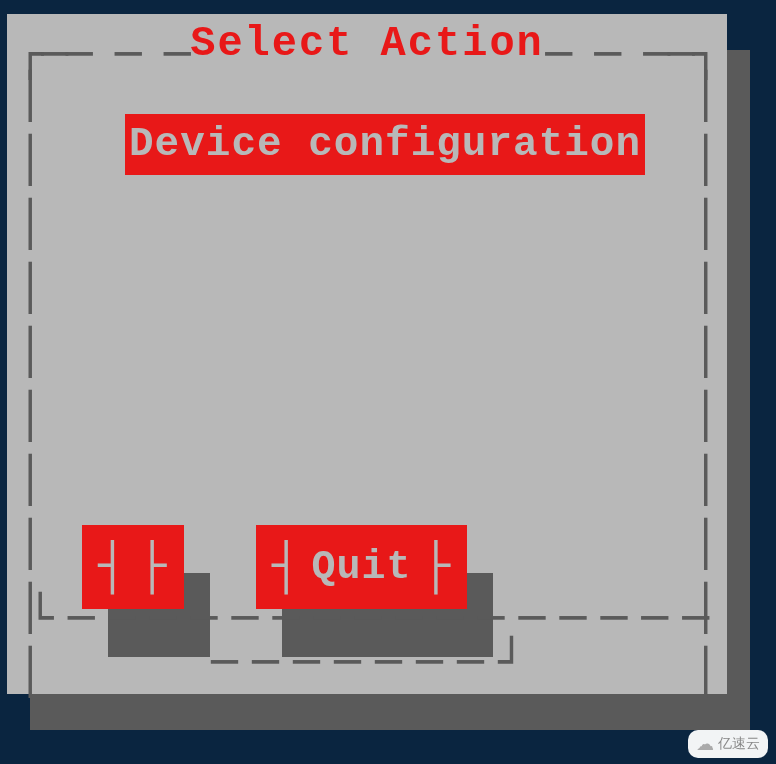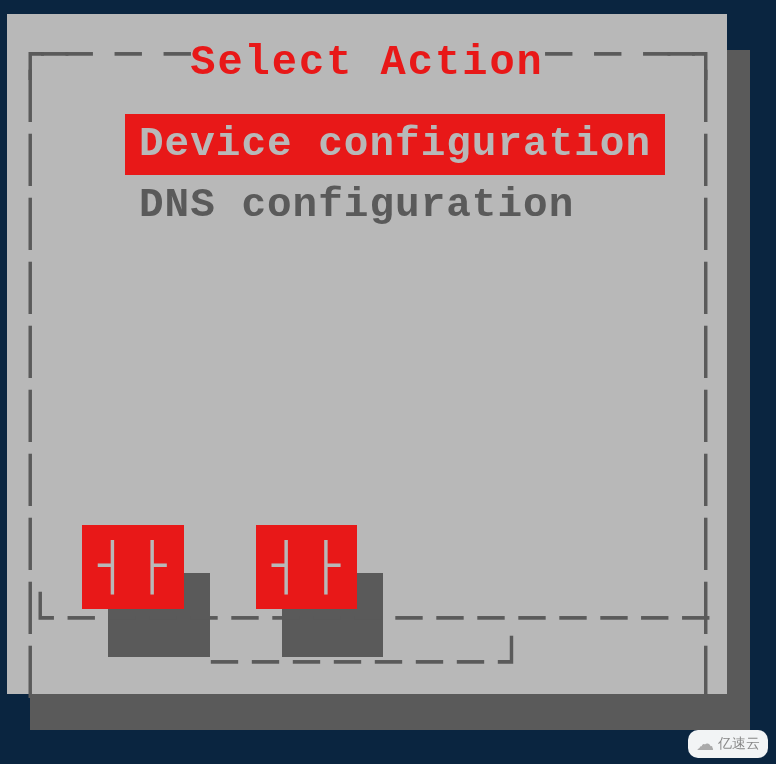--- a/index.html
+++ b/index.html
@@ -34,21 +34,20 @@
     .border-title {
       position: absolute;
       top: 6px;
       left: 0;
       right: 0;
       text-align: center;
       font-size: 42px;
       font-weight: bold;
       color: #e81818;
       letter-spacing: 2px;
-      margin-top: 19px;
     }
     .dash-seg {
       position: absolute;
       color: #5a5a5a;
       font-size: 44px;
       font-family: monospace;
       line-height: 1;
       letter-spacing: -2px;
     }
     .corner-tl { top: 18px; left: 10px; }
@@ -58,21 +57,21 @@
     .bottom-border { bottom: 10px; left: 10px; right: 10px; text-align:center; word-spacing: -8px;}
     .menu-area {
       position: absolute;
       top: 100px;
       left: 118px;
     }
     .menu-item {
       font-size: 41px;
       font-weight: bold;
       letter-spacing: 1px;
-      padding: 4px 14px;
+      padding: 4px 4px;
       display: inline-block;
       cursor: pointer;
       line-height: 1.3;
     }
     .menu-selected {
       background: #e81818;
       color: #b8b8b8;
     }
     .menu-normal {
       color: #5a5a5a;
@@ -167,40 +166,38 @@
       <span>│</span>
       <span>│</span>
       <span>│</span>
       <span>│</span>
   </div>
 
   <div class="menu-area">
     <div class="menu-item menu-selected">
       <span>Device configuration</span>
     </div><br>
-    <div class="menu-item menu-normal">
-      <span>DNS configuration</span>
-    </div>
   </div>
 
   <div class="button-area">
     <div class="btn-wrapper">
       <div class="btn-shadow"></div>
       <div class="tui-button">
         <div class="btn-inner">
           <span class="btn-bracket">┤</span>
           <span class="btn-bracket">├</span>
         </div>
       </div>
     </div>
     <div class="btn-wrapper">
       <div class="btn-shadow"></div>
       <div class="tui-button">
         <div class="btn-inner">
           <span class="btn-bracket">┤</span>
+          <span>Quit</span>
           <span class="btn-bracket">├</span>
         </div>
       </div>
     </div>
   </div>
 
   <div class="dash-seg bottom-border">└ ─ ─ ─ ─ ─ ─ ─ ─ ─ ─ ─ ─ ─ ─ ─ ─ ─ ─ ─ ─ ─ ─ ─ ┘</div>
 </div>
 
 <div class="watermark">

